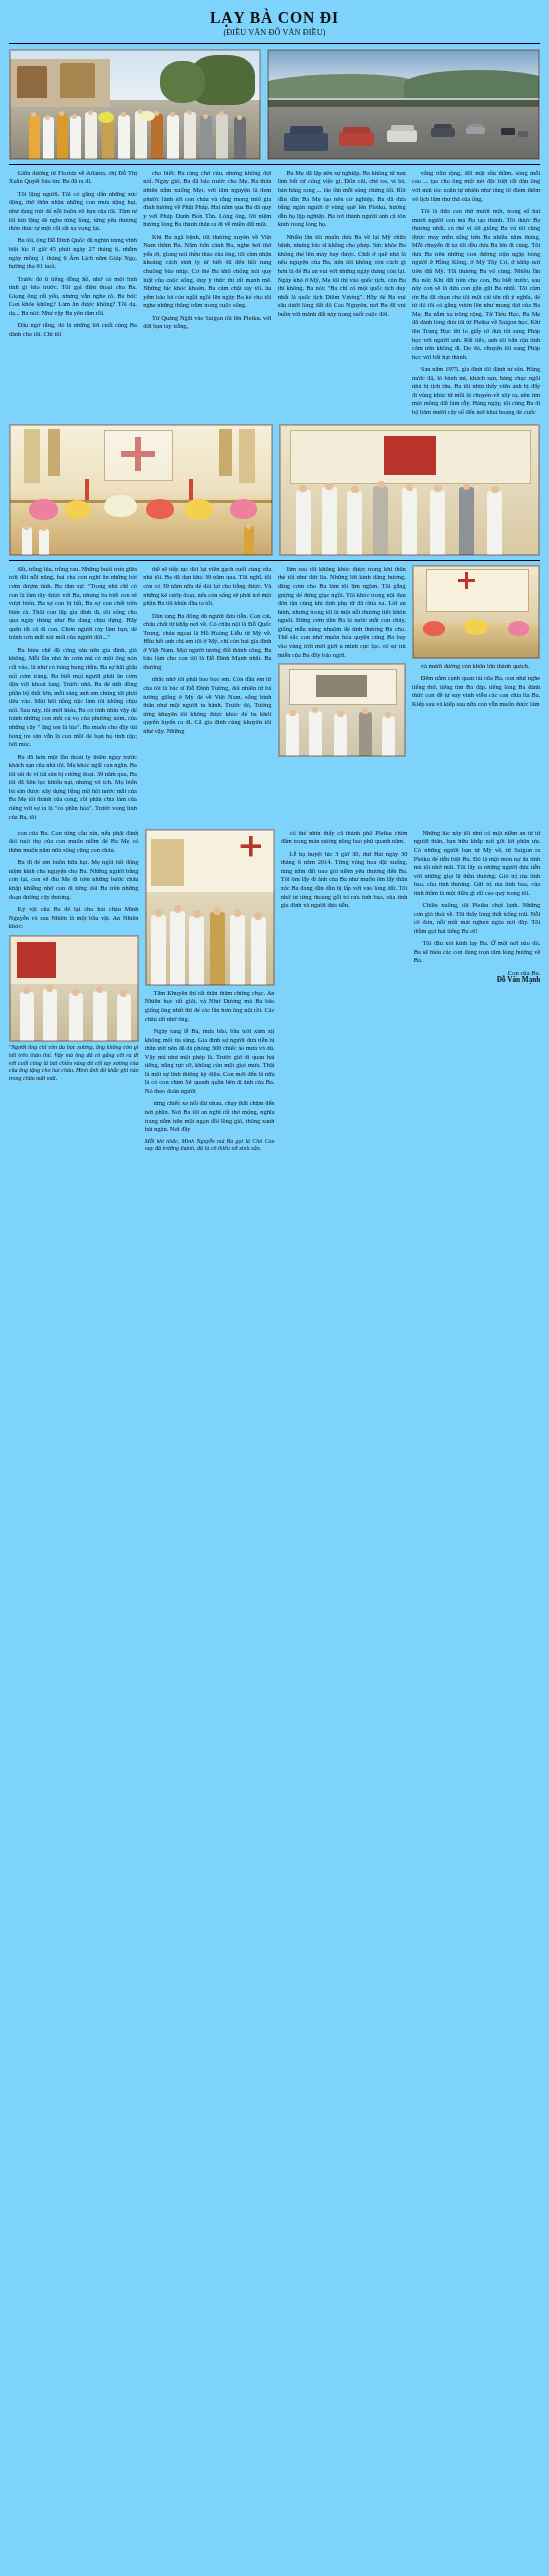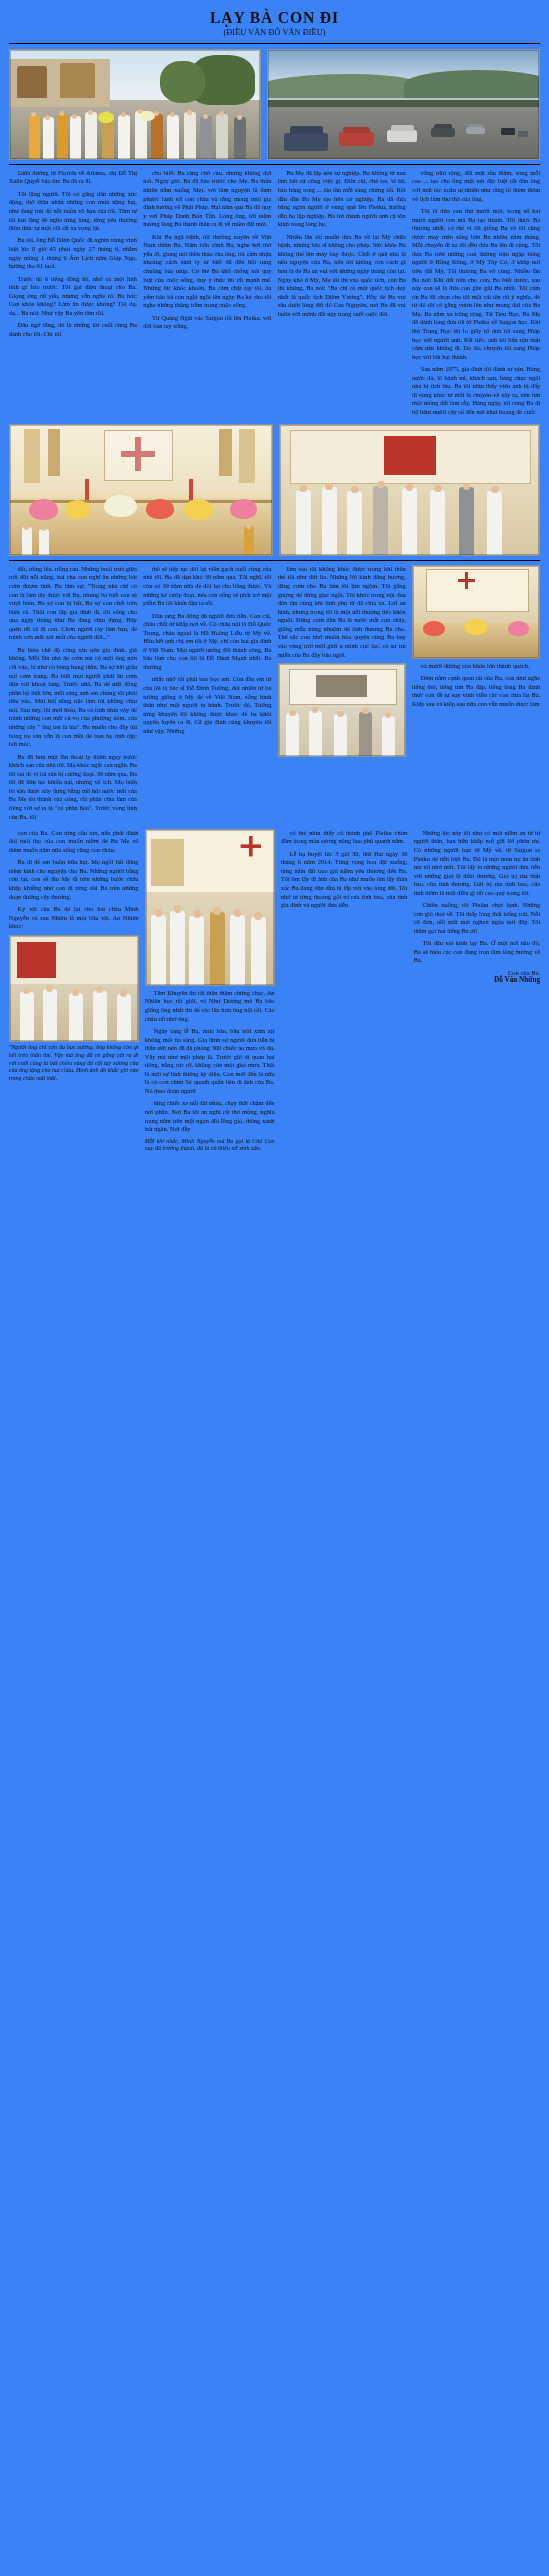--- a/index.html
+++ b/index.html
@@ -7,21 +7,21 @@
   body{
     width:549px;
     font-family:"Liberation Serif", serif;
     color:#111;
   }
   .page{
     width:549px;
     min-height:2576px;
     box-sizing:border-box;
     padding:6.3px 8.8px 15px 8.8px;
-    background:#3b82f6;
+    background:#7dd3fc;
     position:relative;
   }
   
   .title-block{text-align:center;padding-top:2.5px;padding-bottom:2.5px;}
   .title-main{
     font-family:"Liberation Serif", serif;
     font-size:15.7px;
     font-weight:bold;
     letter-spacing:0.8px;
     margin:0;
@@ -465,21 +465,21 @@
         <div class="col">
           <p class="t">có thể nhìn thấy cả thành phố Pleiku chìm đắm trong màn sương nông bao phủ quanh năm.</p>
           <p class="t">Lễ hạ huyệt lúc 3 giờ 30, thứ Hai ngày 30 tháng 6 năm 2014. Từng vòng hoa đặt xuống, tùng nấm đất trao gói niềm yêu thương đến Ba. Tôi ôm lấy đi ảnh của Ba như muốn ôm lấy thân xác Ba đang dần dần bị lấp với vào lòng đất. Tôi nhớ tư từng thoang gối tri rưa tình bao, của tình gia đình và người đưa tiễn.</p>
         </div>
         <div class="col">
           <p class="t">Những lúc này tôi như có một niềm an từ từ người thân, bạn hữu khắp nơi gởi lời phân ưu. Có những người bạn từ Mỹ về, từ Saigon ra Pleiku để tiễn biệt Ba. Đó là một món nợ ân tình mà tôi nhớ mãi. Tôi lấy ta những người đưa tiễn với những giọt lệ thần thương. Gió trị rùa tình bao, của tình thương. Gửi trị rùa tình bao, của tình thầm là một điều gì rất cao quý trong tôi.</p>
           <p class="t">Chiều xuống, tôi Pleiku chợt lạnh. Những cơn gió thổi về. Tôi thấy lòng thất trống trải. Nỗi cô đơn, nỗi mất mát nghẹn ngào nơi đây. Tôi thầm gọi hai tiếng Ba ơi!</p>
           <p class="t">Tôi đâu xót kính lạy Ba. Ở một nơi nào đó, Ba sẽ hiểu các con đang trọn tâm lòng hướng về Ba.</p>
           <div class="sign">
             <div>Con của Ba.</div>
-            <div class="name">Đỗ Văn Những</div>
+            <div class="name">Đỗ Văn Mạnh</div>
           </div>
         </div>
       </div>
     </div>
   </div>
 
 </div>
 
 
 </body></html>

